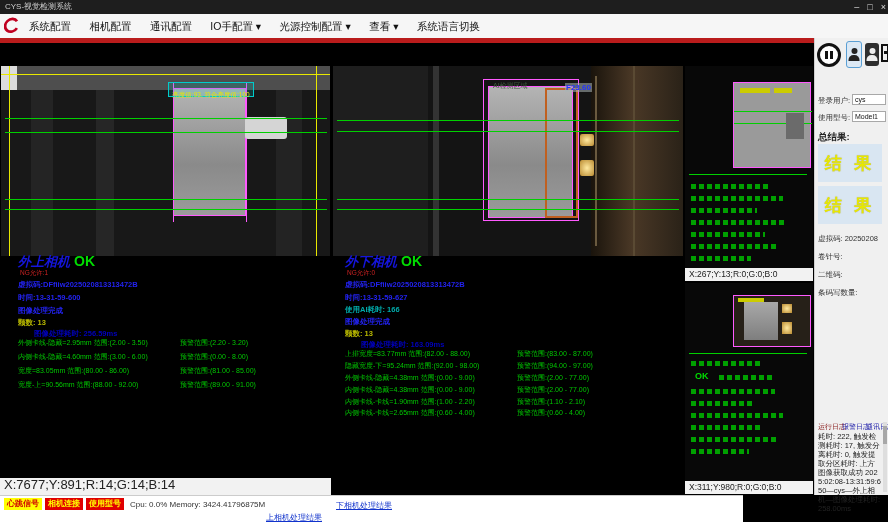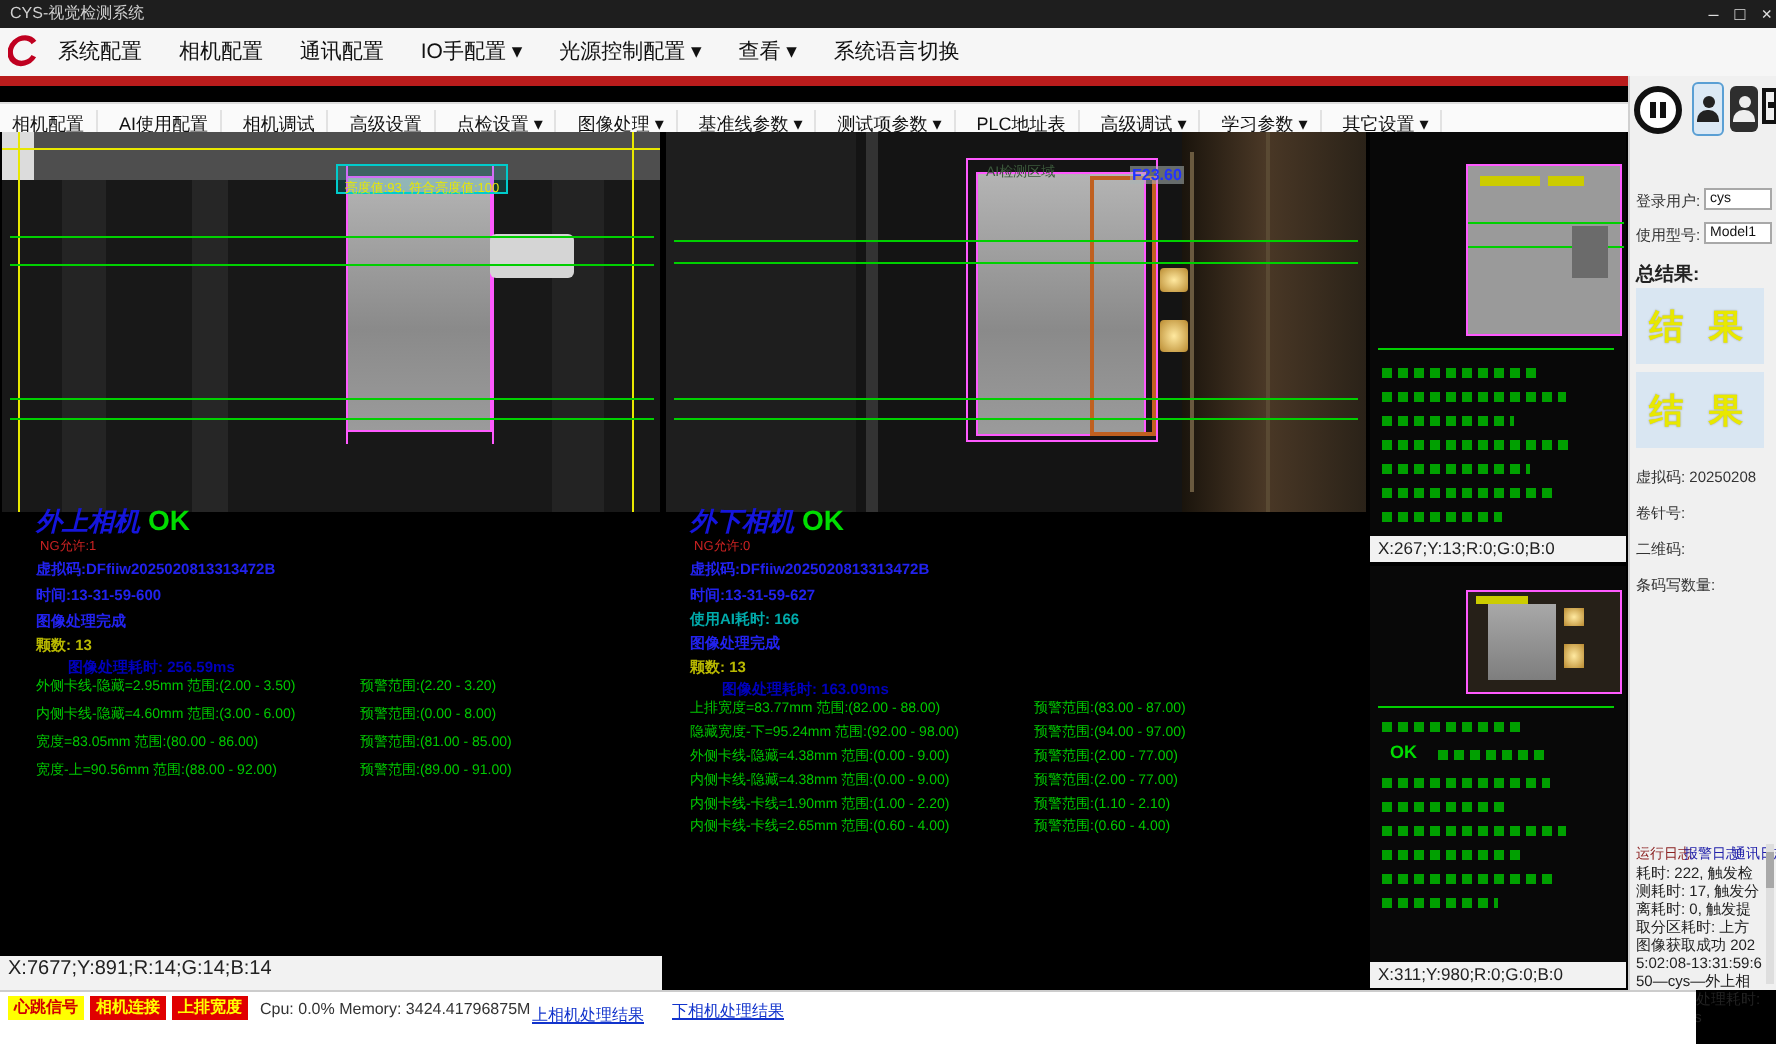--- a/index.html
+++ b/index.html
@@ -16,21 +16,21 @@
   .menu-item{display:inline-block;font-size:10.5px;color:#111;padding:0 7px;line-height:24px;}
   .logo{left:4px;top:3px;width:17px;height:17px;}
   .tabrow{left:0;top:38px;width:814px;height:13px;background:#ececec;}
   .tab-active{left:2px;top:0;height:12px;background:#fff;border:1px solid #c8c8c8;border-bottom:none;
               font-size:8.5px;line-height:12px;padding:0 8px;color:#222;}
   .toolbar{left:0;top:51px;width:814px;height:15px;background:#fafafa;border-top:1px solid #ddd;border-bottom:1px solid #d5d5d5;white-space:nowrap;}
   .tool-item{display:inline-block;font-size:9px;color:#111;line-height:14px;padding:0 6px;border-right:1px solid #e2e2e2;}
   
   .mainbg{left:0;top:66px;width:888px;height:429px;background:#000;}
   .panel{background:#000;}
-  .coordbar{left:0;width:100%;height:30px;background:#f2f2f2;color:#222;font-size:10px;line-height:14px;padding-left:4px;box-sizing:border-box;white-space:nowrap;}
+  .coordbar{left:0;width:100%;height:30px;background:#f2f2f2;color:#222;font-size:13px;line-height:14px;padding-left:4px;box-sizing:border-box;white-space:nowrap;}
   
   .vline{width:1px;} .hline{height:1px;}
   .greenline{background:#00d000;height:1px;}
   .yline{background:#e8e800;}
   .mline{background:#ff5aff;width:1px;}
   .cell{background:linear-gradient(180deg,#b4b4b4,#8a8a8a 60%,#9b9b9b);border:1px solid #ff5aff;box-sizing:border-box;}
   
   .cam-title{font-size:13px;font-weight:bold;font-style:italic;color:#1515dd;white-space:nowrap;}
   .cam-ok{font-size:14px;font-weight:bold;font-style:normal;color:#00dd00;padding-left:4px;}
   .ng{font-size:6.5px;color:#cc2222;white-space:nowrap;}
@@ -54,21 +54,21 @@
   .pause-btn i{position:absolute;top:5px;width:3px;height:8px;background:#111;}
   .sq-btn{box-sizing:border-box;border-radius:3px;}
   .person{position:absolute;left:50%;transform:translateX(-50%);}
   .person .head{width:6px;height:6px;border-radius:50%;margin:0 auto;}
   .person .body{width:11px;height:6px;border-radius:5px 5px 0 0;margin-top:1px;}
   .logtab{font-size:7px;white-space:nowrap;}
   .logtext{font-size:7.5px;line-height:9px;color:#222;word-break:break-all;}
   .scroll{width:4px;background:#dedede;}
   .scroll .thumb{position:absolute;left:0;width:4px;height:18px;background:#a8a8a8;}
   
-  .statusbar{left:0;top:495px;width:848px;height:27px;background:#fff;border-top:1px solid #ccc;box-sizing:border-box;}
+  .statusbar{left:0;top:495px;width:743px;height:27px;background:#fff;border-top:1px solid #ccc;box-sizing:border-box;}
   .badge{font-size:8px;line-height:10px;padding:1px 3px;font-weight:bold;white-space:nowrap;}
   .badge-hb{background:#ffff00;color:#d00000;}
   .badge-red{background:#e00000;color:#ffff00;}
   .cpu-text{font-size:8px;color:#333;white-space:nowrap;}
   .blue-link{font-size:8px;color:#1133cc;text-decoration:underline;white-space:nowrap;}
 </style>
 </head>
 <body>
 
 <div id="app">
@@ -89,34 +89,20 @@
     <span class="menu-item" style="margin-left:22px">系统配置</span>
     <span class="menu-item">相机配置</span>
     <span class="menu-item">通讯配置</span>
     <span class="menu-item">IO手配置 ▾</span>
     <span class="menu-item">光源控制配置 ▾</span>
     <span class="menu-item">查看 ▾</span>
     <span class="menu-item">系统语言切换</span>
   </div>
 
 
-  <div class="abs toolbar">
-    <span class="tool-item">相机配置</span>
-    <span class="tool-item">AI使用配置</span>
-    <span class="tool-item">相机调试</span>
-    <span class="tool-item">高级设置</span>
-    <span class="tool-item">点检设置 ▾</span>
-    <span class="tool-item">图像处理 ▾</span>
-    <span class="tool-item">基准线参数 ▾</span>
-    <span class="tool-item">测试项参数 ▾</span>
-    <span class="tool-item">PLC地址表</span>
-    <span class="tool-item">高级调试 ▾</span>
-    <span class="tool-item">学习参数 ▾</span>
-    <span class="tool-item">其它设置 ▾</span>
-  </div>
 
   <div class="abs mainbg"></div>
 
   <div class="abs panel" style="left:0;top:66px;width:331px;height:426px;">
     <div class="abs" style="left:1px;top:0;width:329px;height:190px;background:#181818;overflow:hidden;">
       <div class="abs" style="left:0;top:0;width:329px;height:24px;background:#4e4e4e;"></div>
       <div class="abs" style="left:0;top:0;width:16px;height:24px;background:#dcdcdc;"></div>
       <div class="abs" style="left:30px;top:24px;width:22px;height:166px;background:#242424;"></div>
       <div class="abs" style="left:95px;top:24px;width:18px;height:166px;background:#262626;"></div>
       <div class="abs" style="left:275px;top:24px;width:26px;height:166px;background:#232323;"></div>
@@ -309,19 +295,19 @@
     <span class="abs logtab" style="left:51px;top:384px;color:#2020aa;">通讯日志</span>
     <div class="abs logtext" style="left:3px;top:394px;width:64px;">耗时: 222, 触发检测耗时: 17, 触发分离耗时: 0, 触发提取分区耗时: 上方图像获取成功 2025:02:08-13:31:59:650—cys—外上相机—图像处理耗时: 258.00ms</div>
     <div class="abs scroll" style="right:1px;top:384px;height:70px;">
       <div class="thumb" style="top:4px;"></div>
     </div>
   </div>
 
   <div class="abs statusbar">
     <span class="abs badge badge-hb" style="left:4px;top:2px;">心跳信号</span>
     <span class="abs badge badge-red" style="left:45px;top:2px;">相机连接</span>
-    <span class="abs badge badge-red" style="left:86px;top:2px;">上排宽度</span>
+    <span class="abs badge badge-red" style="left:86px;top:2px;">使用型号</span>
     <span class="abs cpu-text" style="left:130px;top:4px;">Cpu: 0.0% Memory: 3424.41796875M</span>
-    <span class="abs blue-link" style="left:266px;top:6px;">上相机处理结果</span>
+    <span class="abs blue-link" style="left:266px;top:16px;">上相机处理结果</span>
     <span class="abs blue-link" style="left:336px;top:4px;">下相机处理结果</span>
   </div>
 
 </div>
 
 </body></html>

